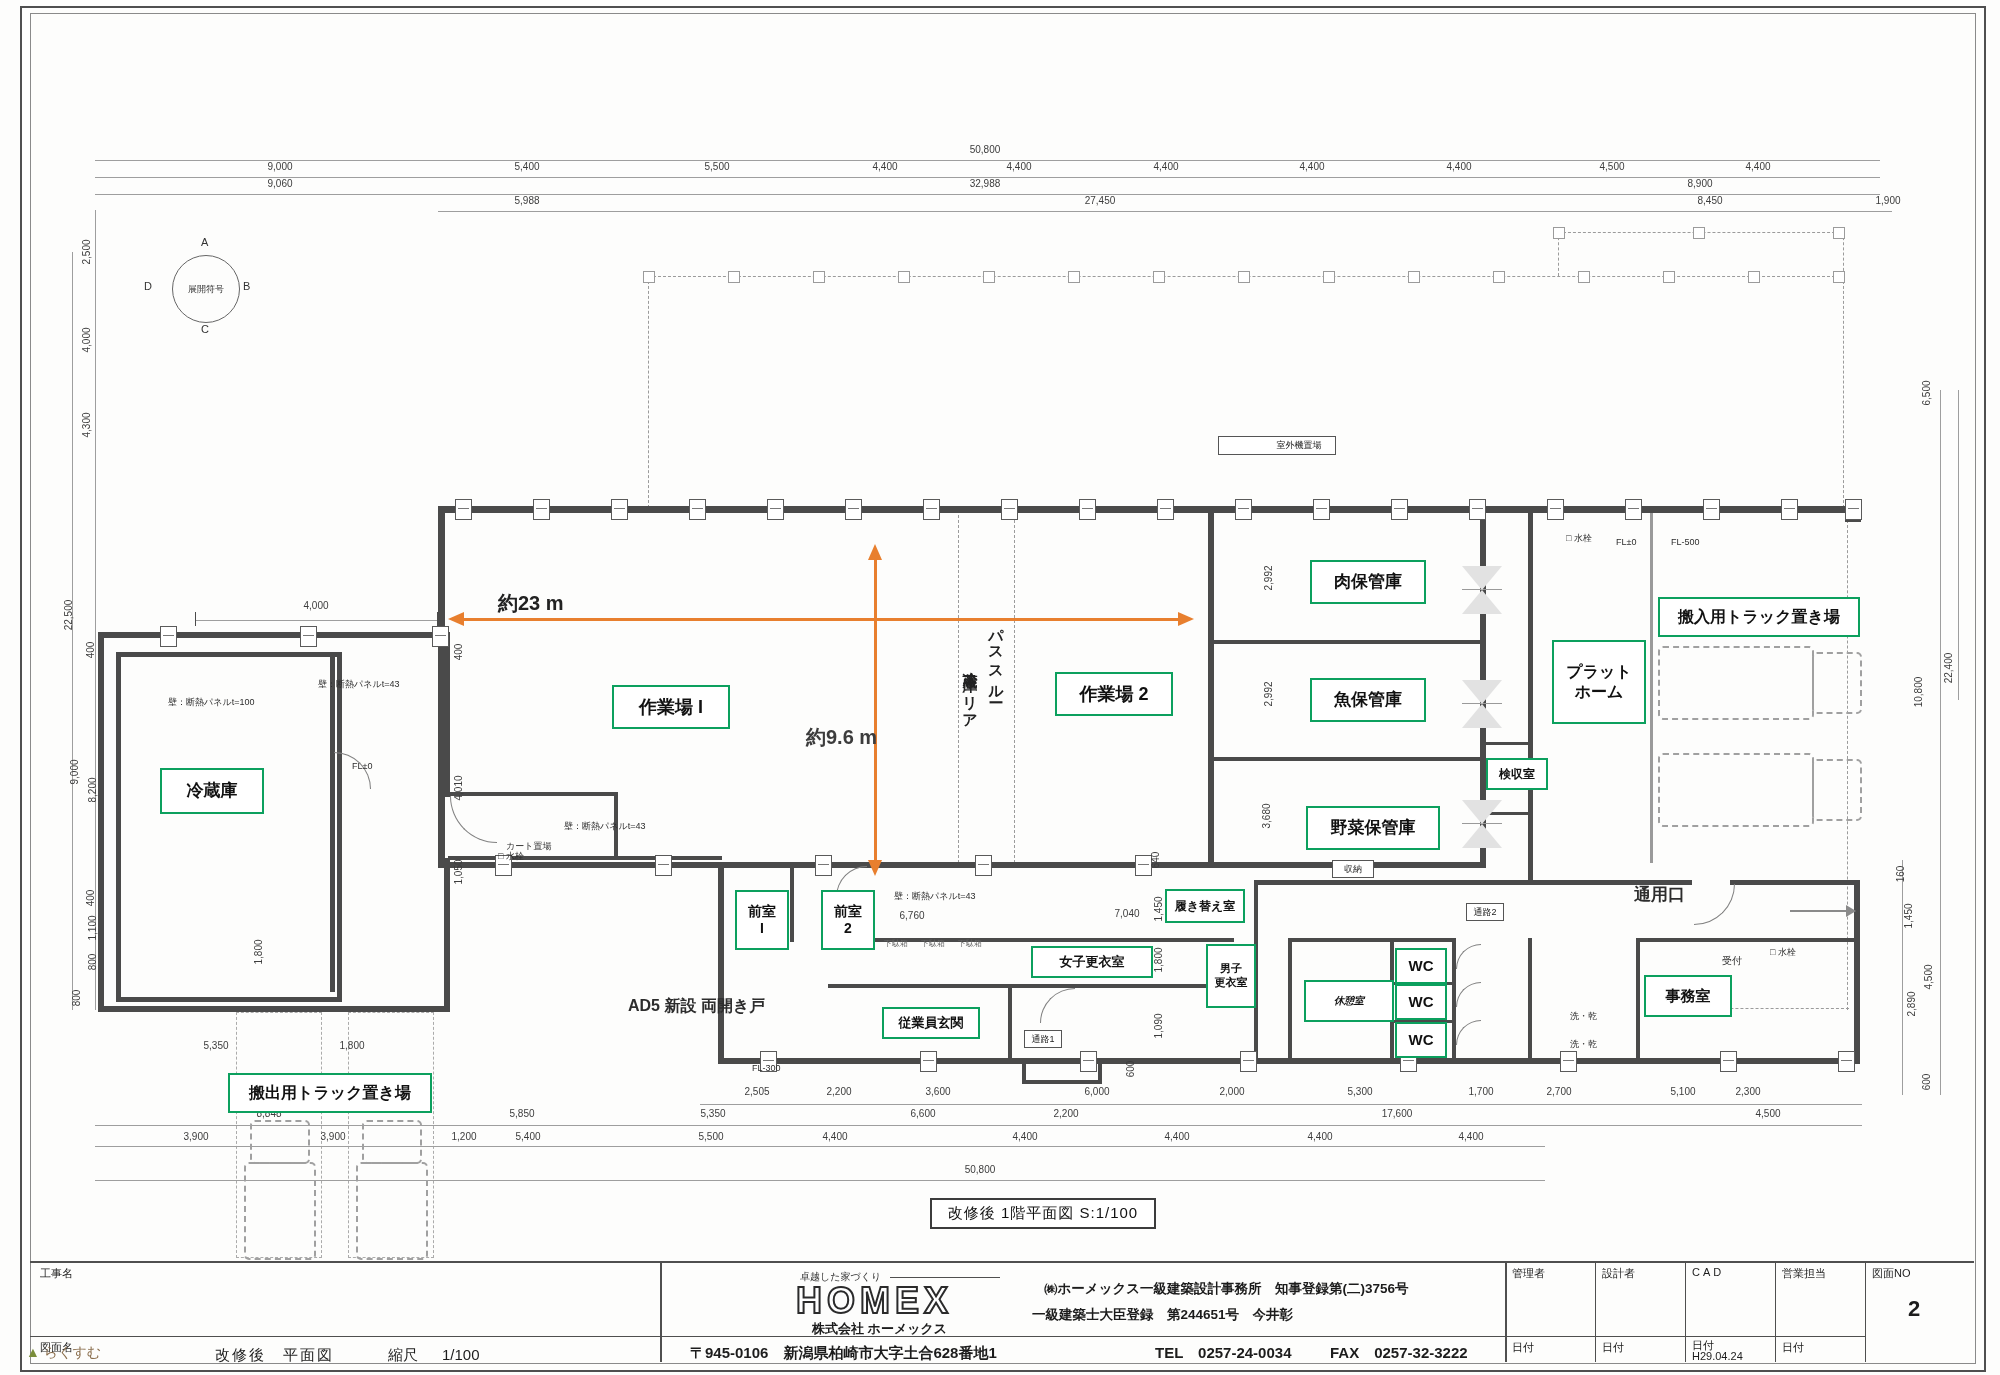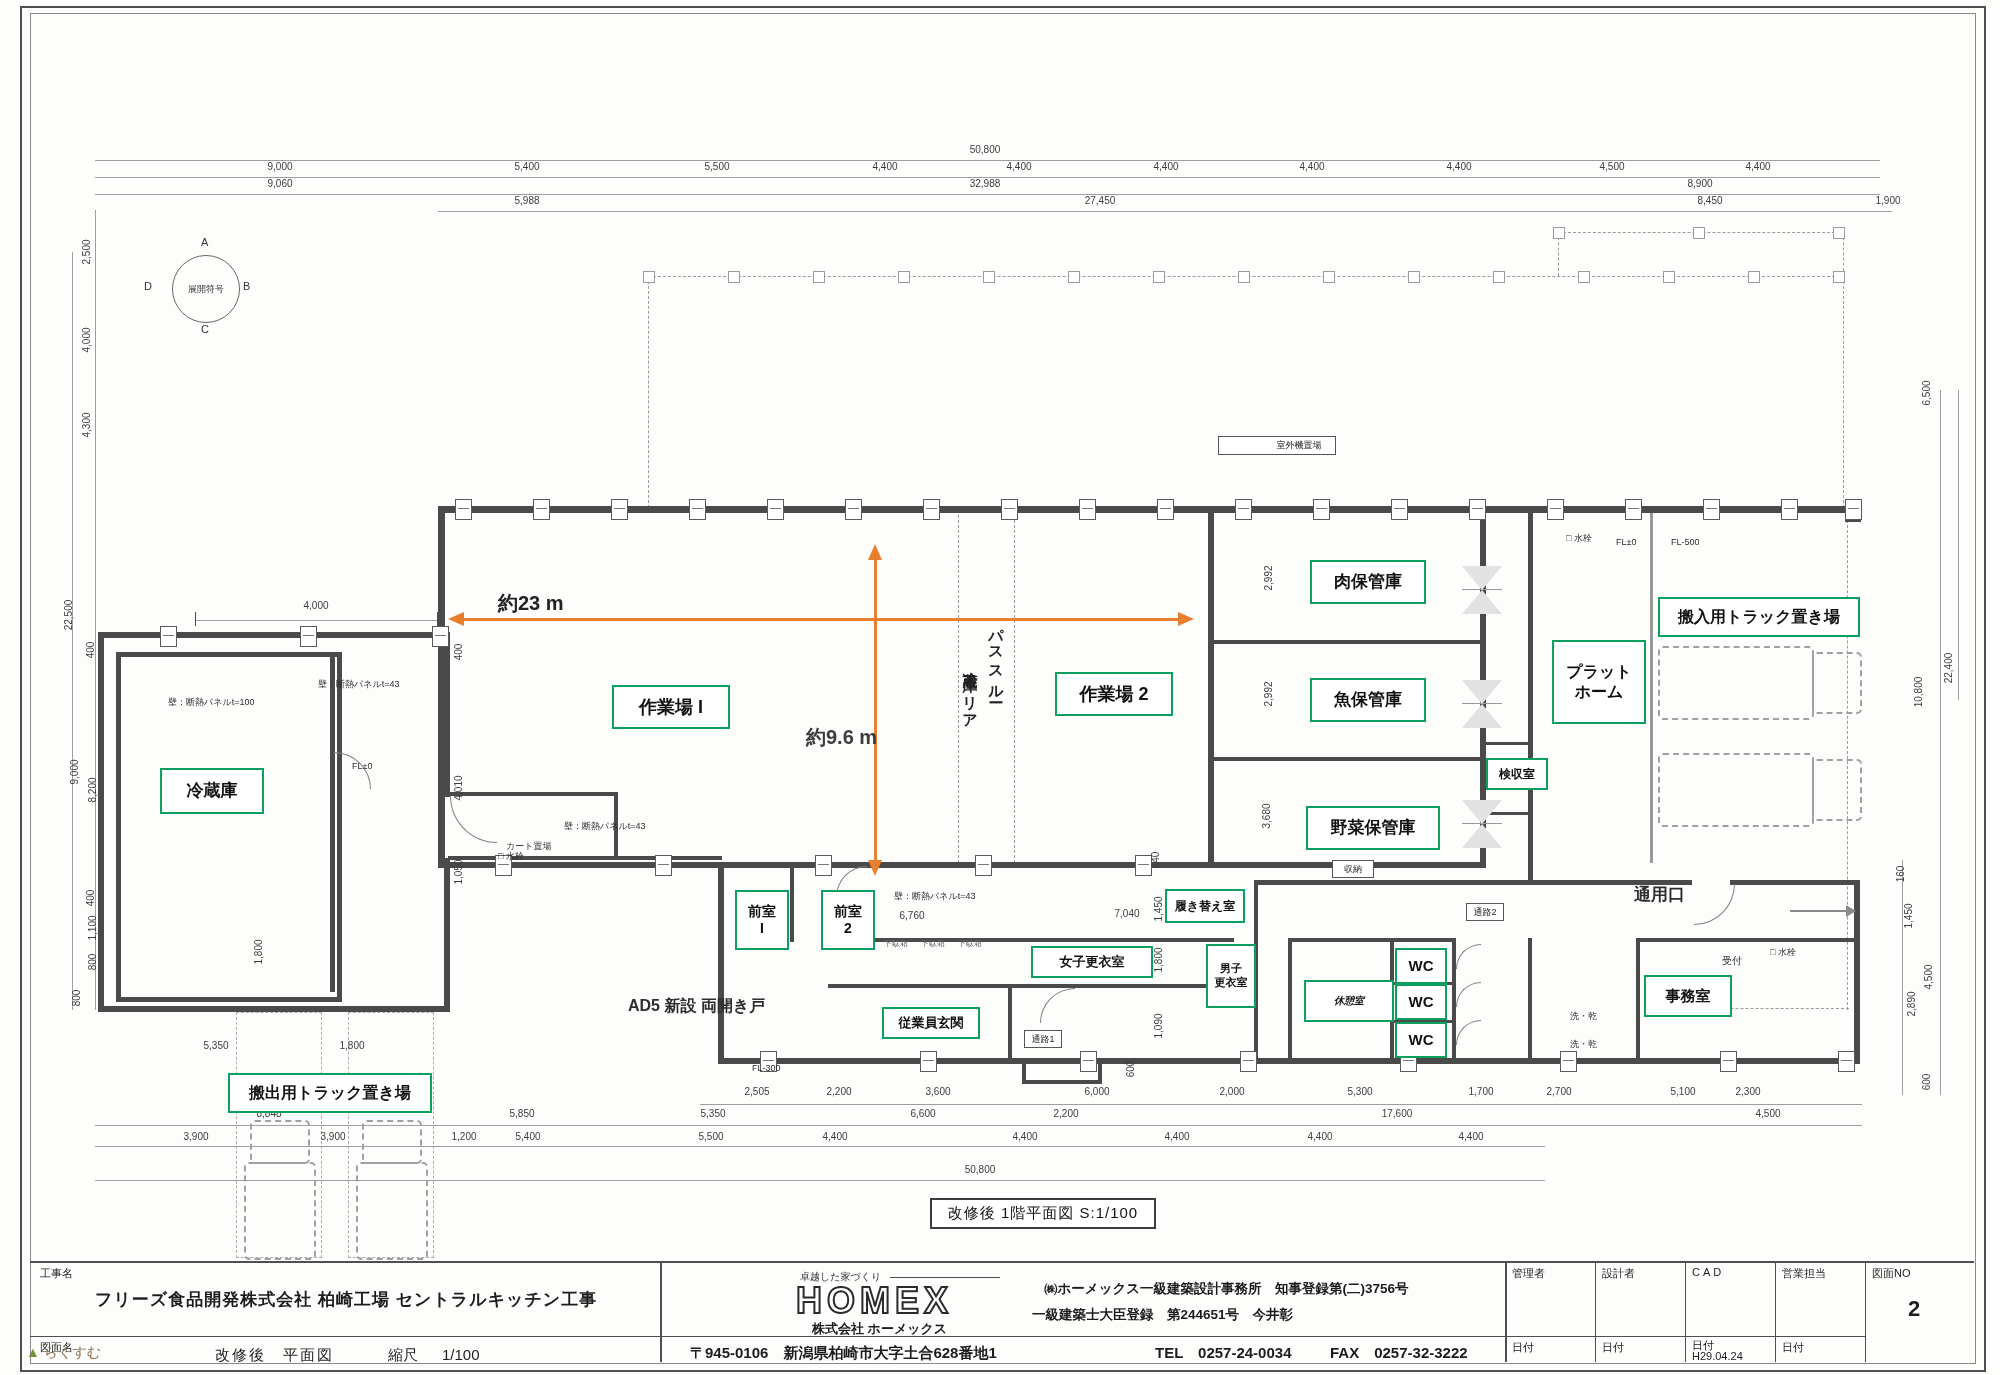--- a/index.html
+++ b/index.html
@@ -372,21 +372,20 @@
   <div class="fline" style="left:660px;top:1261px;width:2px;height:101px;"></div>
   <div class="fline" style="left:1505px;top:1261px;width:2px;height:101px;"></div>
   <div class="fline" style="left:30px;top:1336px;width:1477px;height:1px;"></div>
   <div class="fline" style="left:1595px;top:1261px;width:1px;height:101px;"></div>
   <div class="fline" style="left:1685px;top:1261px;width:1px;height:101px;"></div>
   <div class="fline" style="left:1775px;top:1261px;width:1px;height:101px;"></div>
   <div class="fline" style="left:1865px;top:1261px;width:1px;height:101px;"></div>
   <div class="fline" style="left:1505px;top:1336px;width:360px;height:1px;"></div>
 
   <div class="ft" style="left:40px;top:1266px;font-size:11px;">工事名</div>
-  <div class="ft" style="left:95px;top:1288px;font-size:17px;font-weight:600;letter-spacing:1px;">フリーズ食品開発株式会社  柏崎工場  セントラルキッチン工事</div>
   <div class="ft" style="left:40px;top:1340px;font-size:11px;">図面名</div>
   <div class="ft" style="left:215px;top:1346px;font-size:15px;letter-spacing:2px;">改修後　平面図</div>
   <div class="ft" style="left:388px;top:1346px;font-size:15px;">縮尺</div>
   <div class="ft" style="left:442px;top:1346px;font-size:15px;">1/100</div>
 
   <div class="ft" style="left:800px;top:1270px;font-size:10px;color:#333;">卓越した家づくり</div>
   <div class="fline" style="left:890px;top:1277px;width:110px;height:1px;"></div>
   <div class="ft" id="homex-logo" style="left:796px;top:1280px;">HOMEX</div>
   <div class="ft" style="left:812px;top:1320px;font-size:13px;font-weight:600;">株式会社 ホーメックス</div>
   <div class="ft" style="left:1000px;top:1280px;font-size:13.5px;font-weight:600;margin-left:44px;">㈱ホーメックス一級建築設計事務所　知事登録第(二)3756号</div>

